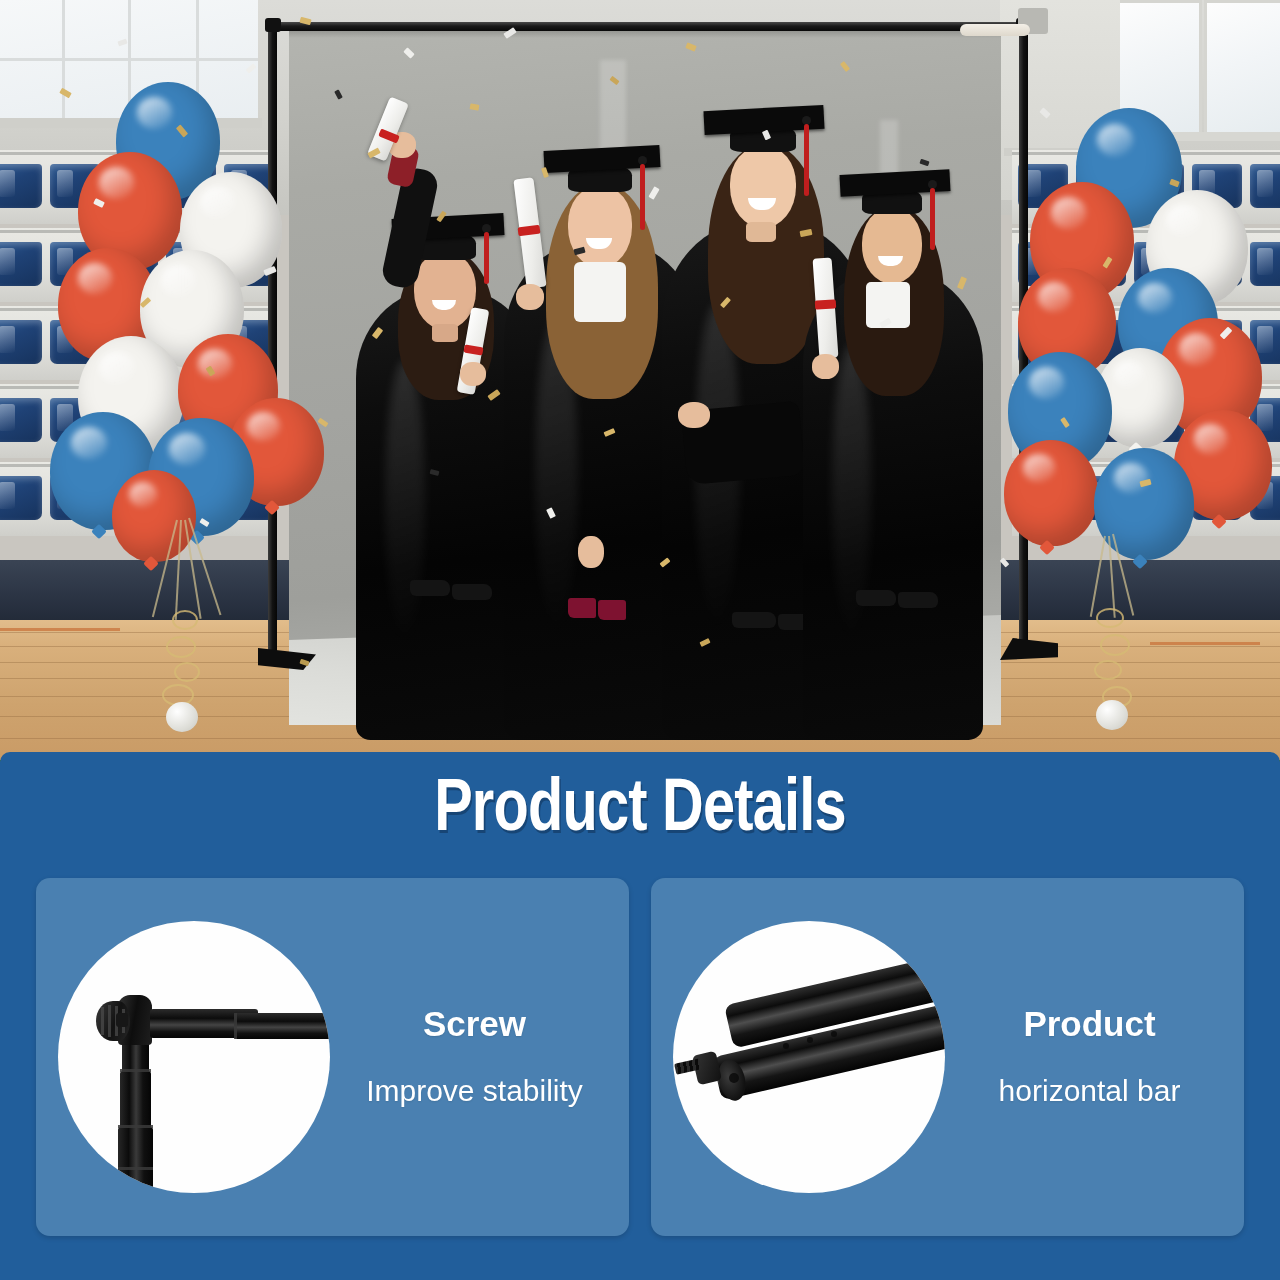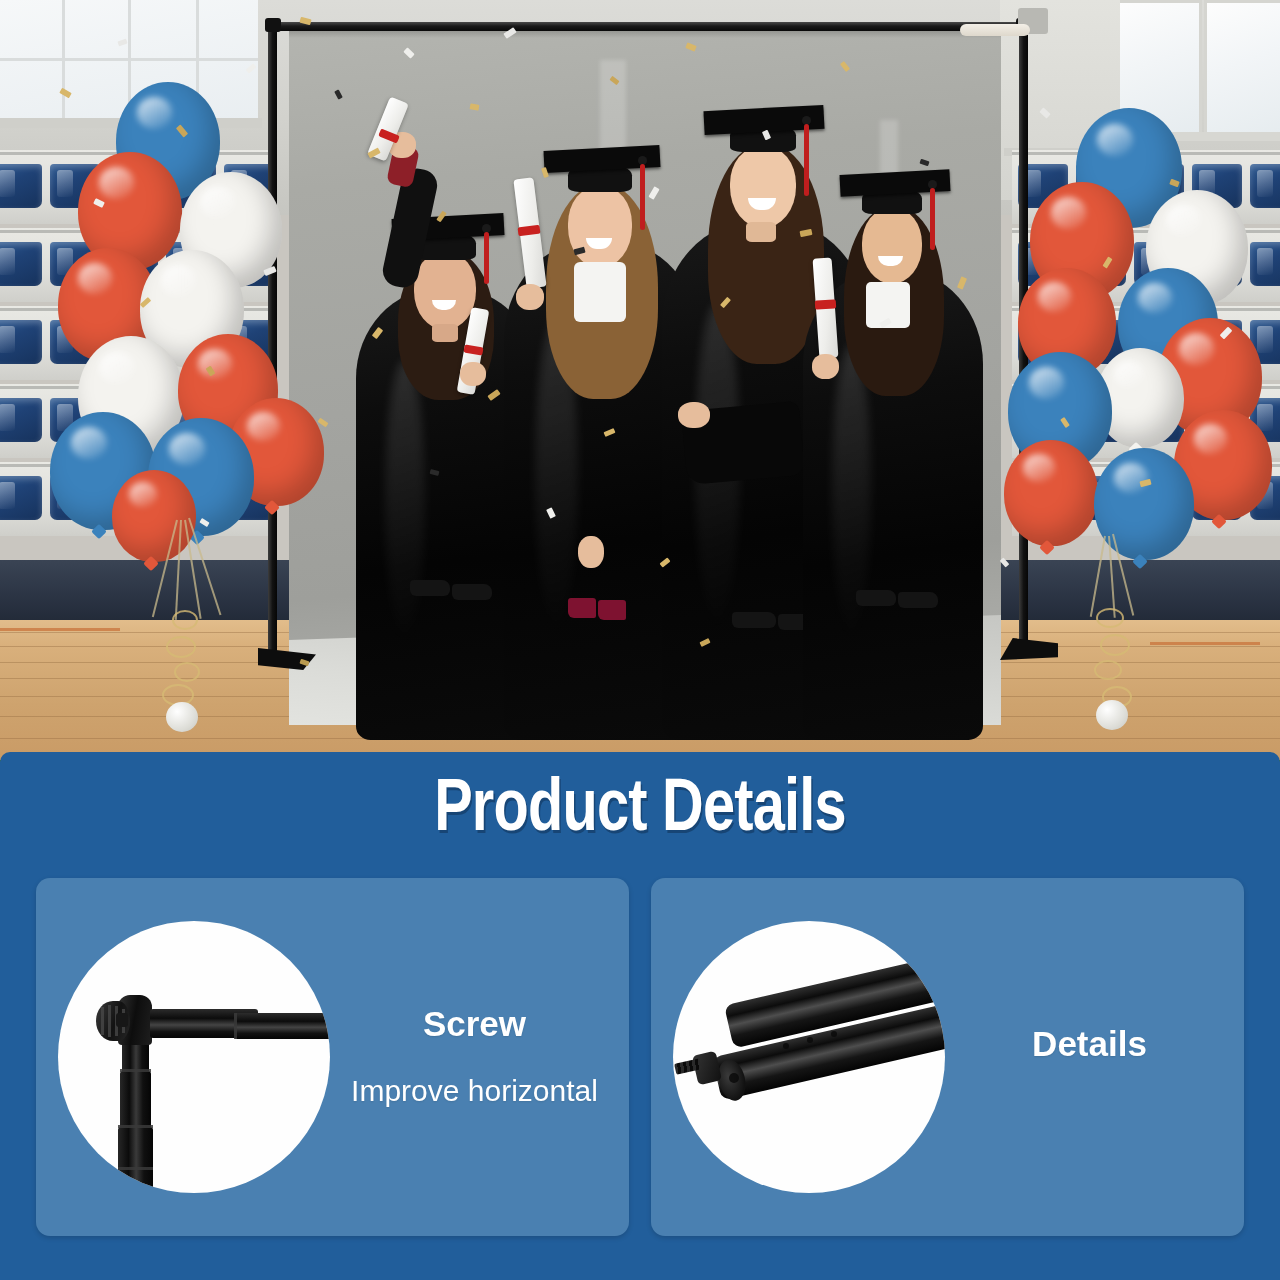--- a/index.html
+++ b/index.html
@@ -510,21 +510,21 @@
               <div class="knob-ridge" style="left:19px;top:5px;height:30px;"></div>
               <div class="knob-ridge" style="left:26px;top:8px;height:24px;"></div>
             </div>
             <div style="position:absolute;left:58px;top:92px;width:12px;height:14px;background:#171717;border-radius:3px;"></div>
           </div>
         </div>
         <div class="card-text">
           <div class="card-title">
             <div>Screw</div>
           </div>
-          <div class="card-sub">Improve horizontal</div>
+          <div class="card-sub">Improve stability</div>
         </div>
       </div>
 
       <div class="card">
         <div class="card-media">
           <div class="media-circle">
 
             <div class="tube" style="left:56px;top:84px;width:250px;height:44px;transform:rotate(-13deg);transform-origin:left center;"></div>
 
             <div class="tube" style="left:44px;top:136px;width:250px;height:44px;transform:rotate(-13deg);transform-origin:left center;"></div>
@@ -534,21 +534,22 @@
 
             <div class="screw-head" style="left:22px;top:132px;width:24px;height:30px;transform:rotate(-13deg);"></div>
             <div class="screw" style="left:2px;top:140px;width:26px;height:11px;transform:rotate(-13deg);"></div>
 
             <div class="tube-hole" style="left:110px;top:122px;width:6px;height:6px;"></div>
             <div class="tube-hole" style="left:134px;top:116px;width:6px;height:6px;"></div>
             <div class="tube-hole" style="left:158px;top:110px;width:6px;height:6px;"></div>
           </div>
         </div>
         <div class="card-text">
-          <div class="card-title">Details</div>
+          <div class="card-title">Product</div>
           <div class="card-sub">
+            <div>horizontal bar</div>
           </div>
         </div>
       </div>
 
     </div>
   </div>
 </div>
 
 </body></html>

